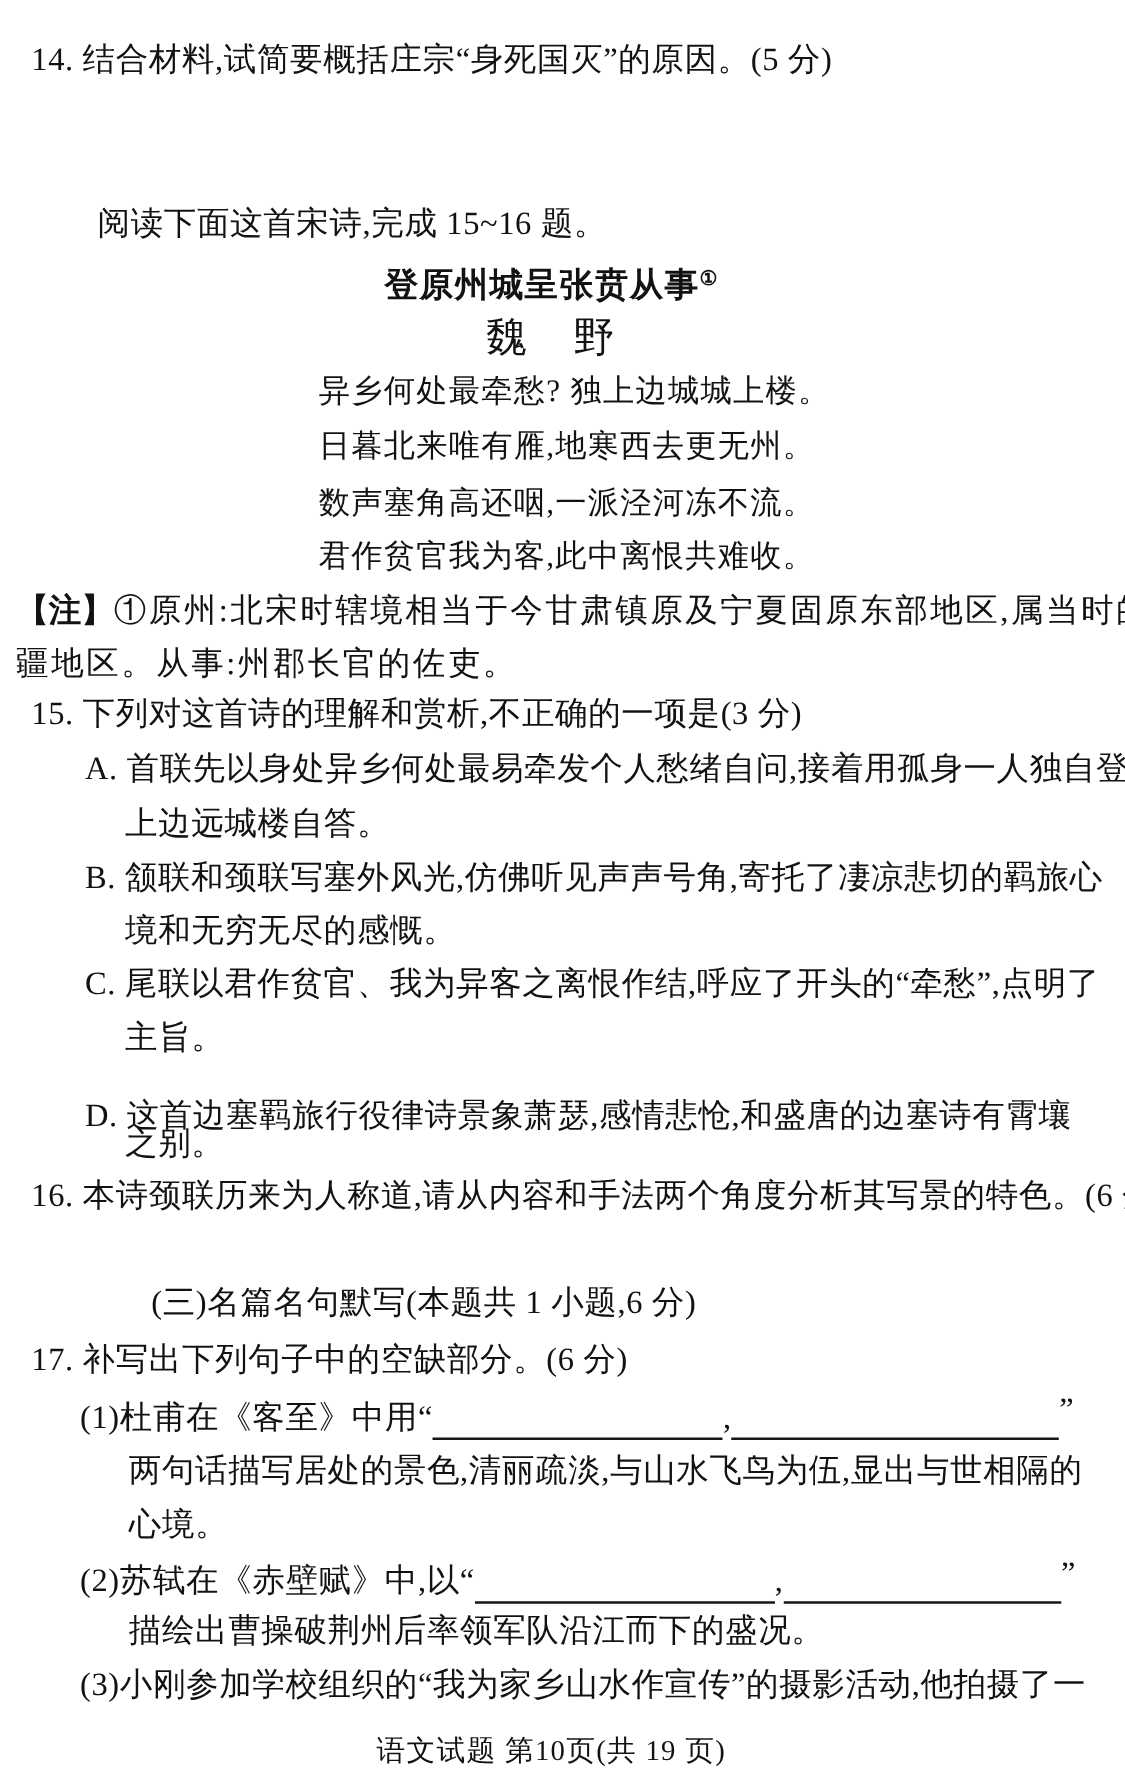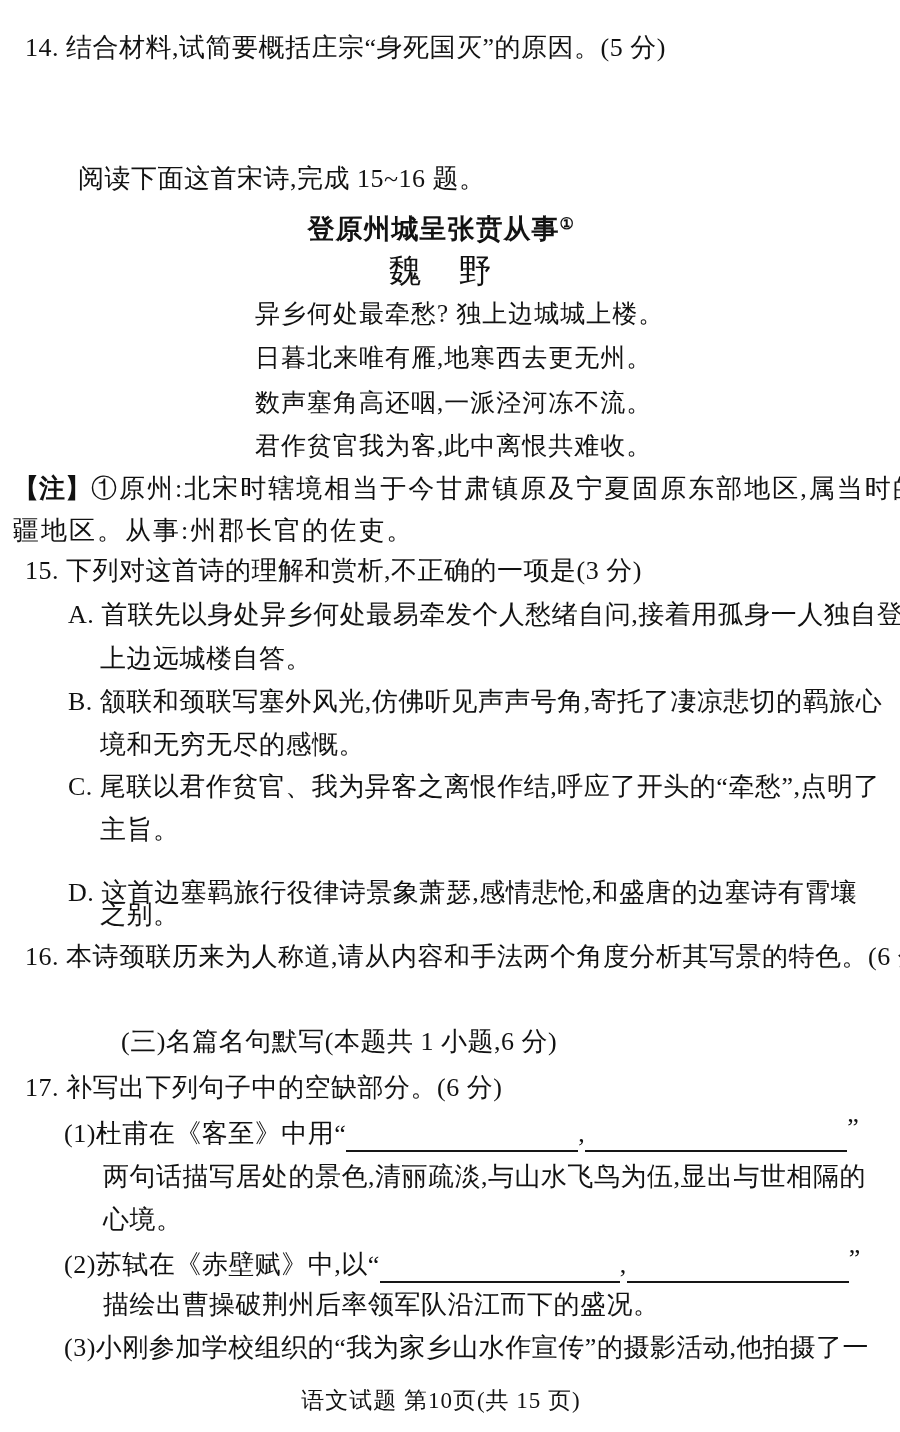--- a/index.html
+++ b/index.html
@@ -120,15 +120,15 @@
   <div class="line" style="left:103px;top:1159px;">两句话描写居处的景色,清丽疏淡,与山水飞鸟为伍,显出与世相隔的</div>
   <div class="line" style="left:103px;top:1202px;">心境。</div>
 
   <div class="line" style="left:64px;top:1241px;">
     <span>(2)苏轼在《赤壁赋》中,以“</span><span class="blank b2-1"></span><span>,</span><span class="blank b2-2"></span><span class="close-quote">”</span>
   </div>
   <div class="line" style="left:103px;top:1287px;">描绘出曹操破荆州后率领军队沿江而下的盛况。</div>
 
   <div class="line" style="left:64px;top:1330px;">(3)小刚参加学校组织的“我为家乡山水作宣传”的摄影活动,他拍摄了一</div>
 
-  <div class="line centered footer-line" style="top:1383px;">语文试题 第10页(共 15 页)</div>
+  <div class="line centered footer-line" style="top:1383px;">语文试题 第10页(共 19 页)</div>
 
 </div>
 
 </body></html>

